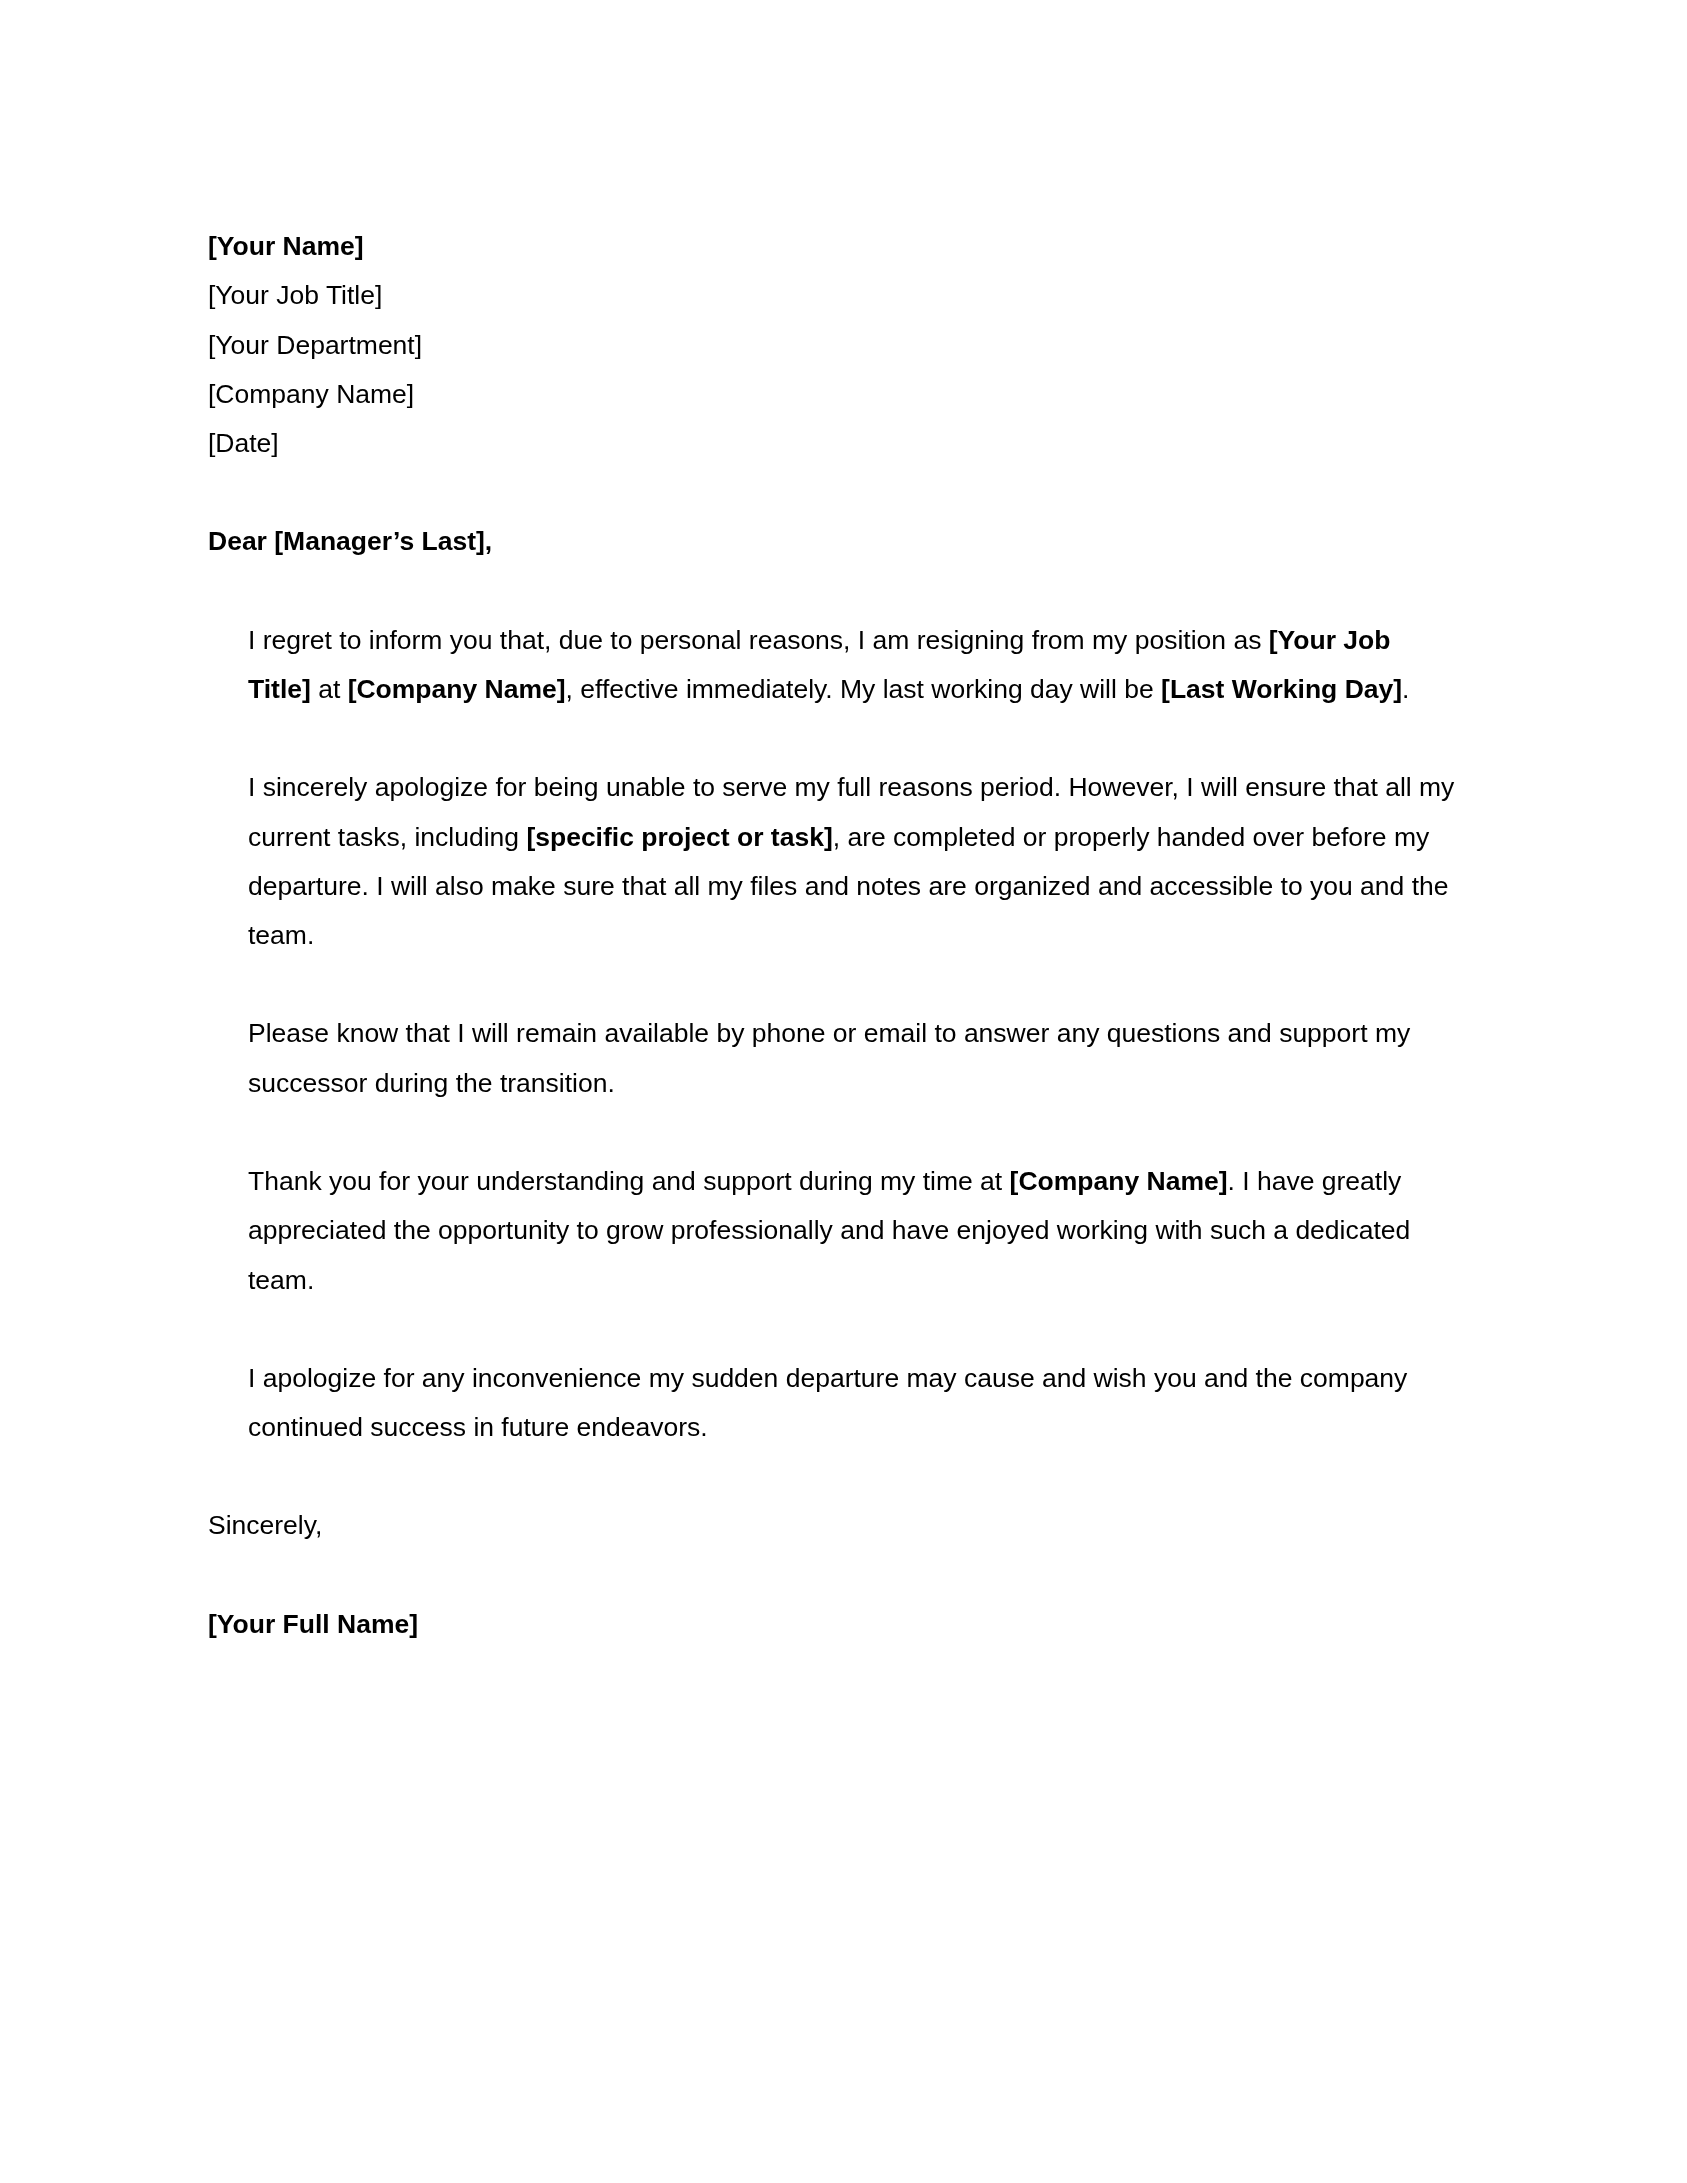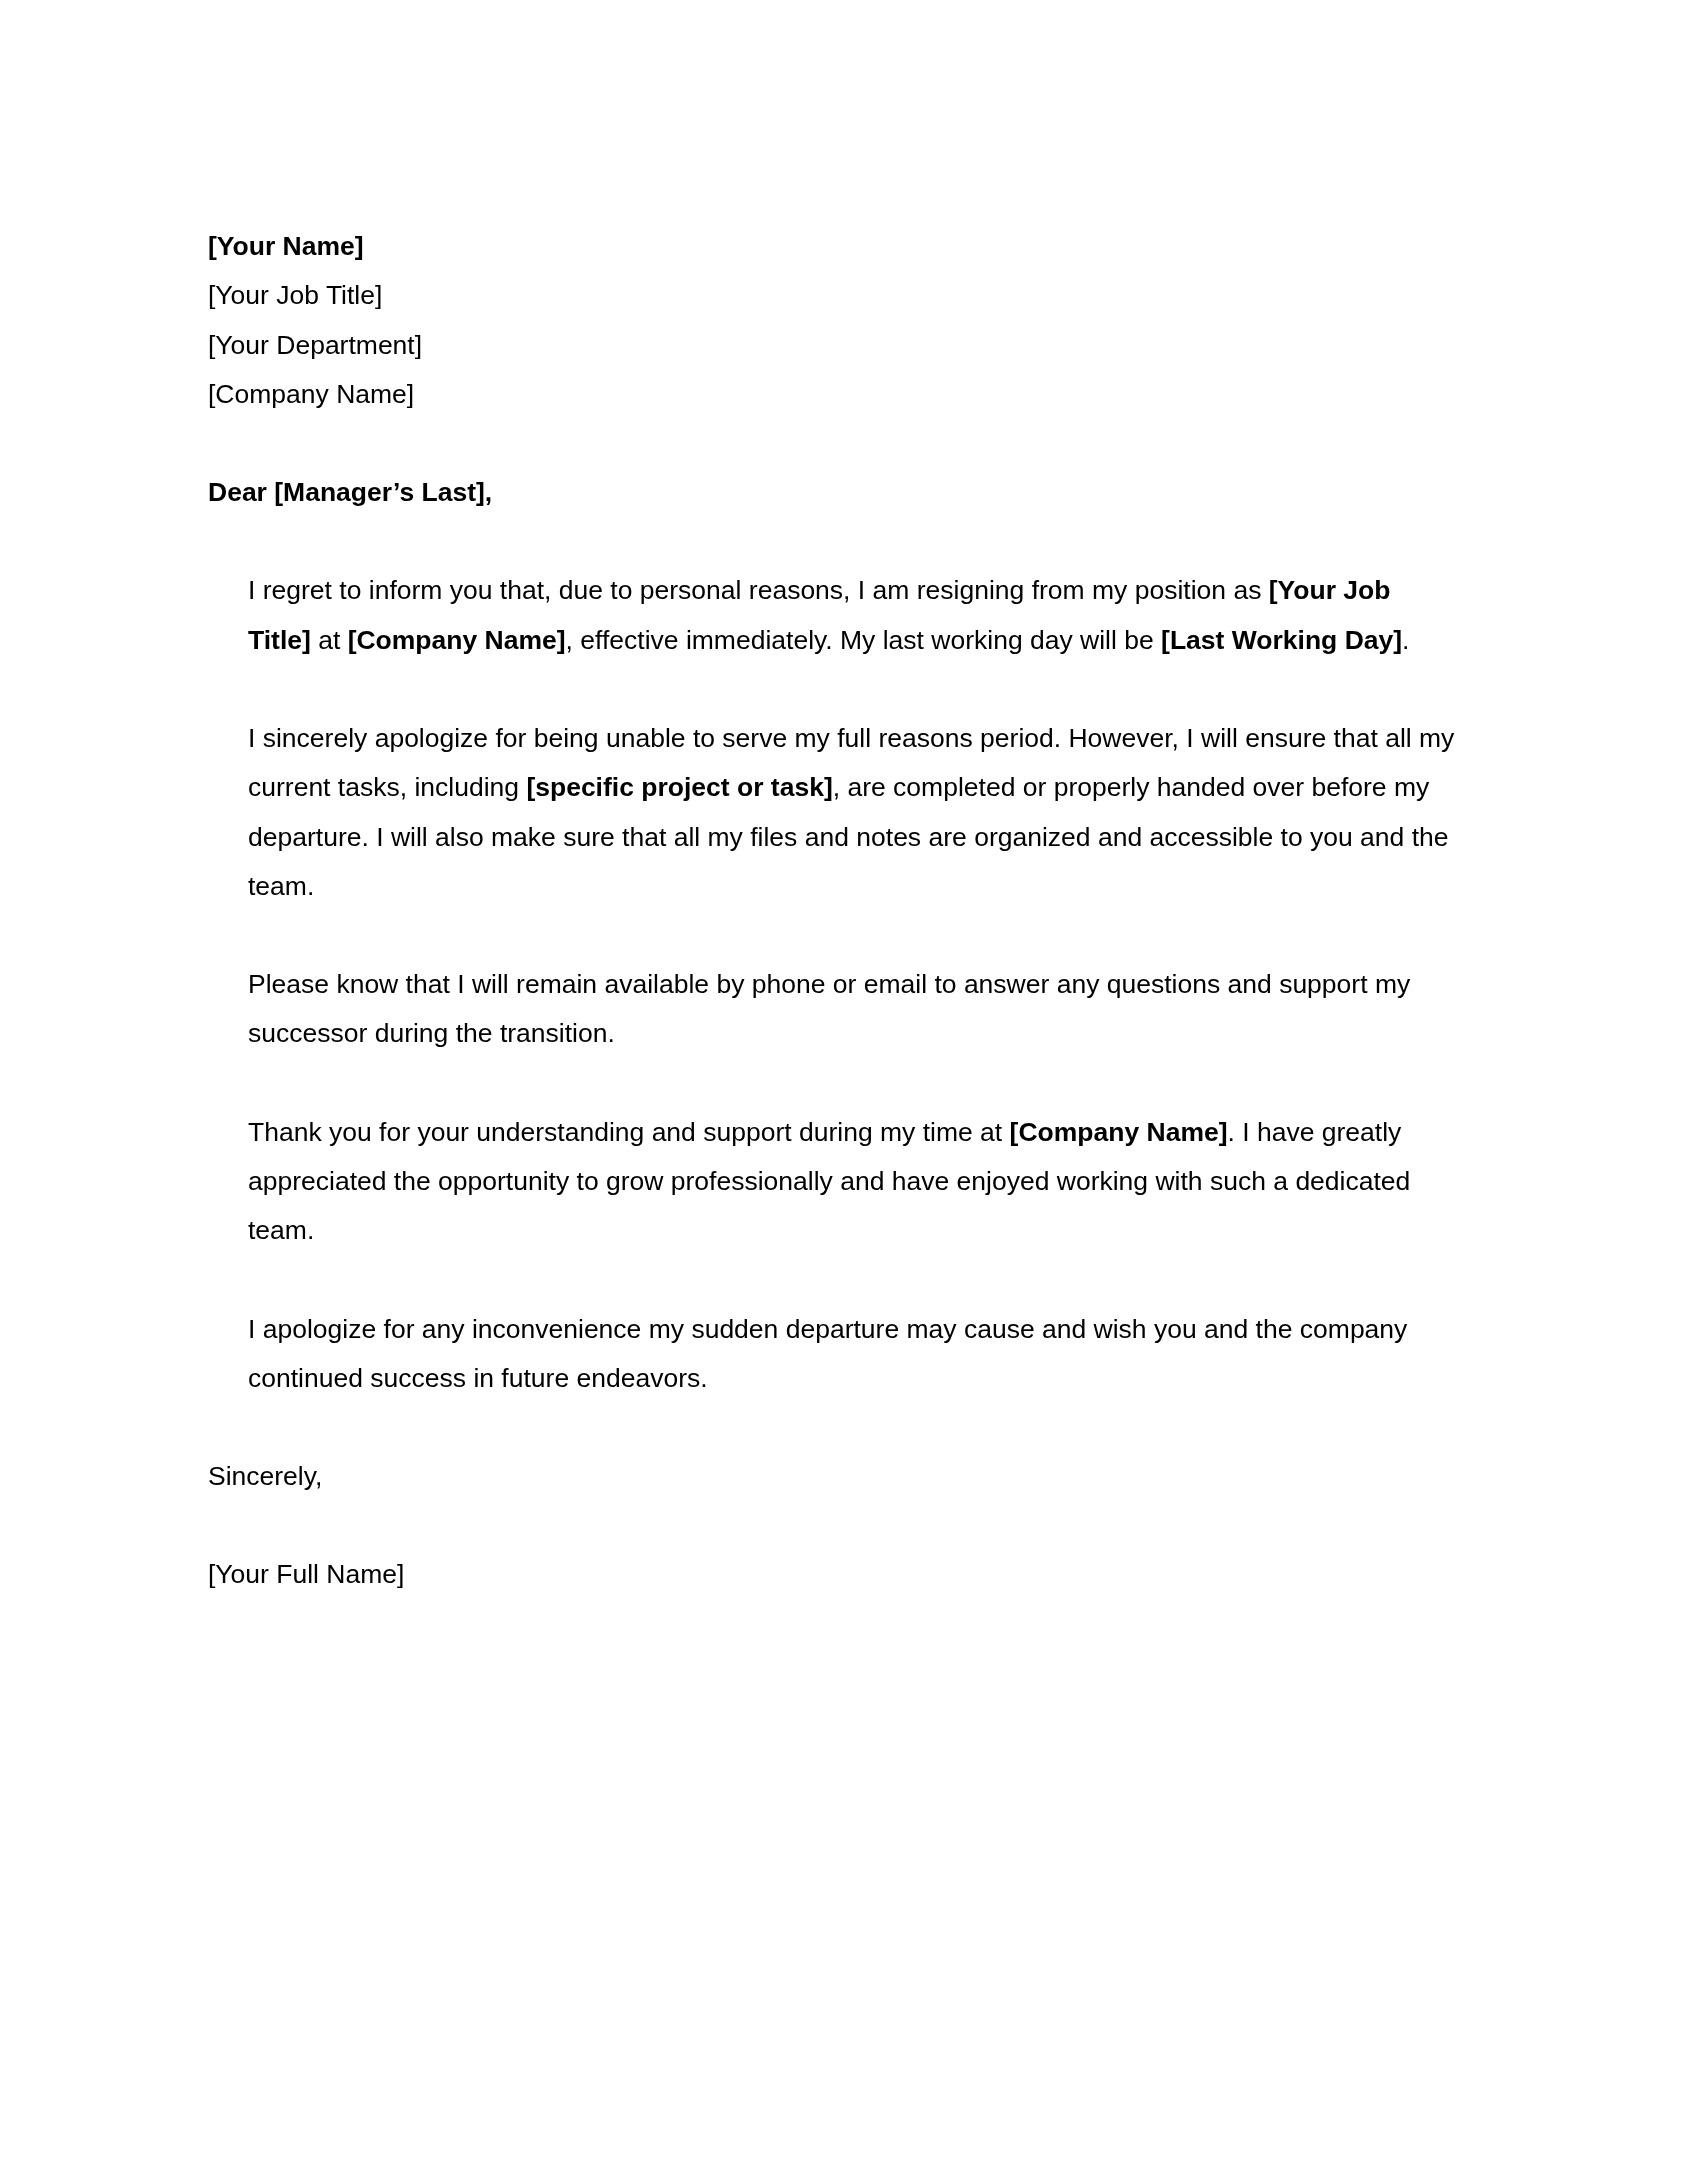--- a/index.html
+++ b/index.html
@@ -48,39 +48,40 @@
     margin-top: 49px;
     display: block;
     text-align: left;
     margin-left: 40px;
   }
   .closing {
     margin-top: 49px;
     display: block;
   }
   .signature {
-    font-weight: normal;
+    font-weight: bold;
     margin-top: 49px;
     display: block;
   }
   b, .b {
     font-weight: bold;
   }
 </style>
 </head>
 <body>
 
 <div class="page">
   <div class="letter">
 
     <div class="addr-block" id="addr-block">
         <span class="addr-line strong">[Your Name]</span>
         <span class="addr-line">[Your Job Title]</span>
         <span class="addr-line">[Your Department]</span>
         <span class="addr-line">[Company Name]</span>
+        <span class="addr-line">[Date]</span>
       </div>
 
     <div class="salutation">Dear [Manager’s Last],</div>
 
     <div id="paragraphs">
         <div class="para"><span>I regret to inform you that, due to personal reasons, I am resigning from my position as </span><span class="b">[Your Job Title]</span><span> at </span><span class="b">[Company Name]</span><span>, effective immediately. My last working day will be </span><span class="b">[Last Working Day]</span><span>.</span></div>
         <div class="para"><span>I sincerely apologize for being unable to serve my full reasons period. However, I will ensure that all my current tasks, including </span><span class="b">[specific project or task]</span><span>, are completed or properly handed over before my departure. I will also make sure that all my files and notes are organized and accessible to you and the team.</span></div>
         <div class="para"><span>Please know that I will remain available by phone or email to answer any questions and support my successor during the transition.</span></div>
         <div class="para"><span>Thank you for your understanding and support during my time at </span><span class="b">[Company Name]</span><span>. I have greatly appreciated the opportunity to grow professionally and have enjoyed working with such a dedicated team.</span></div>
         <div class="para"><span>I apologize for any inconvenience my sudden departure may cause and wish you and the company continued success in future endeavors.</span></div>

